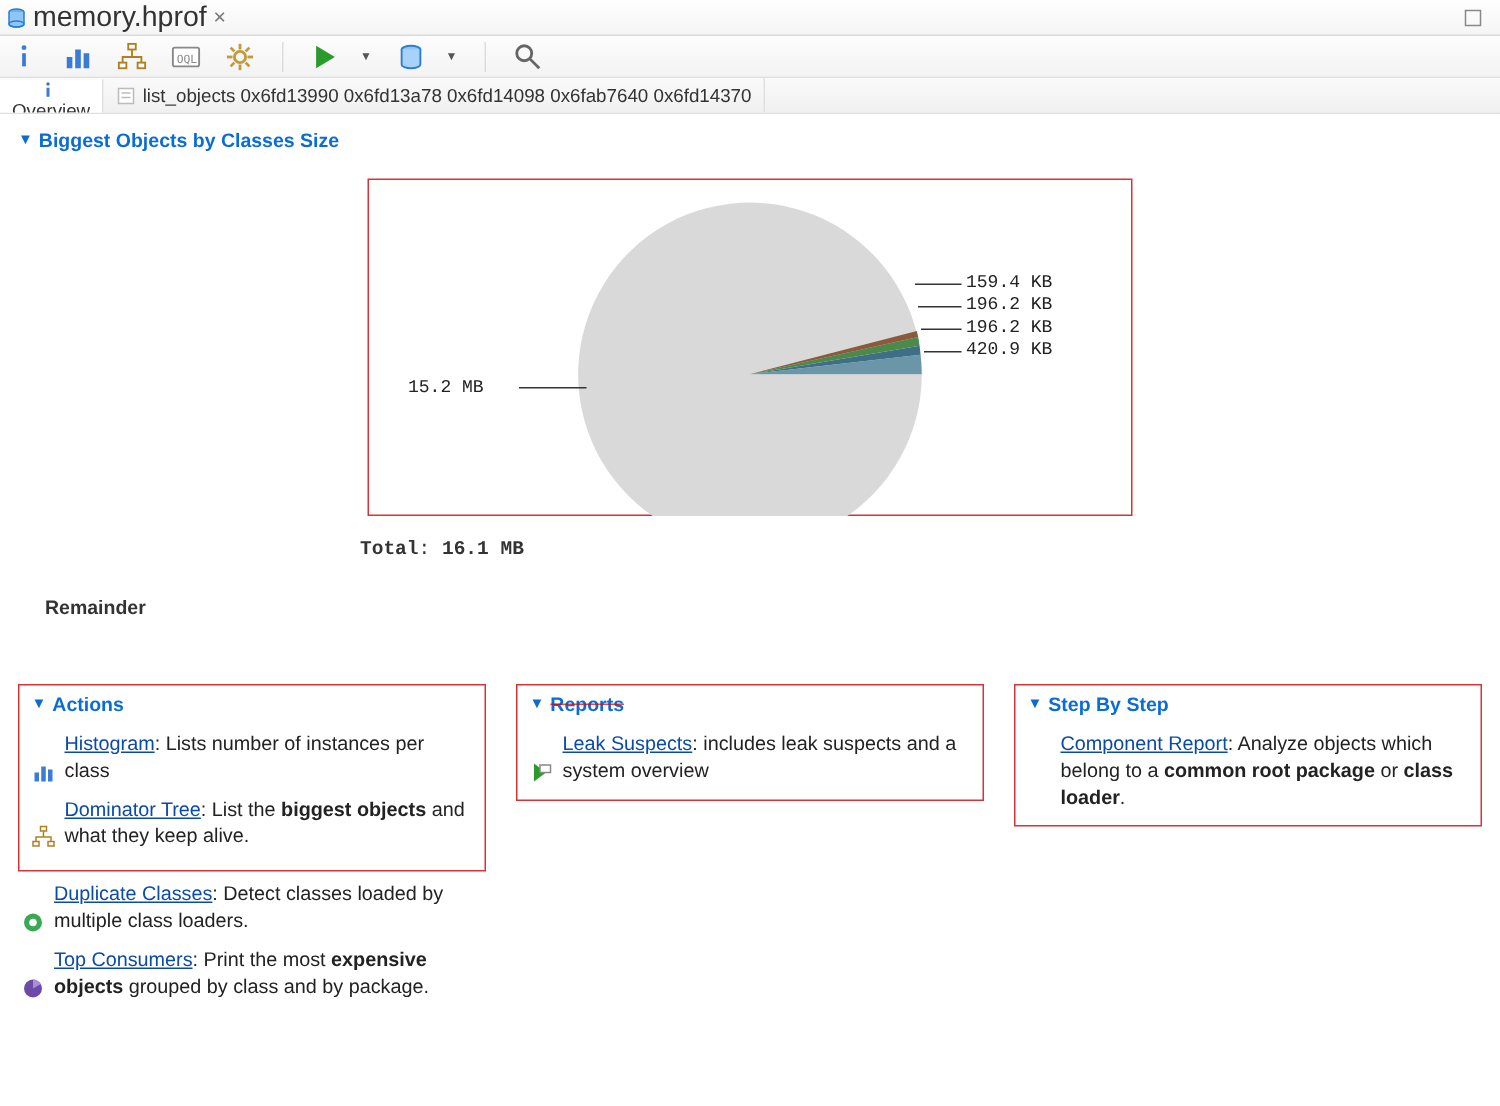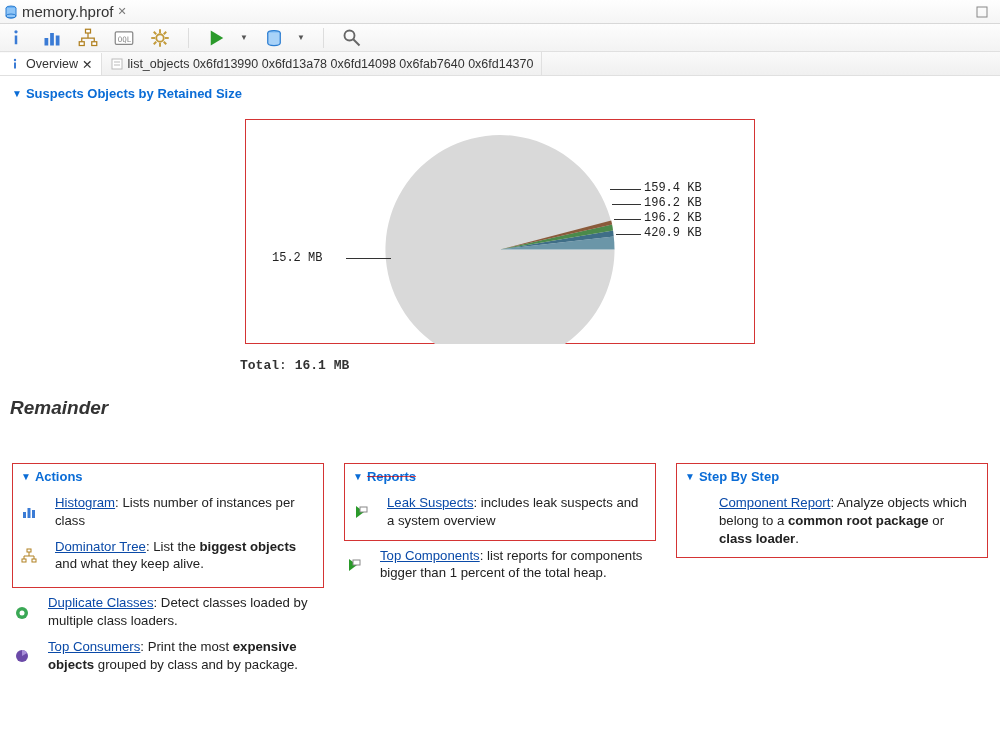--- a/index.html
+++ b/index.html
@@ -1,56 +1,56 @@
 <!DOCTYPE html>
 <html><head>
 <meta charset="utf-8">
 <style>
 * { box-sizing: border-box; margin: 0; padding: 0; }
 body { font-family: "Segoe UI", Tahoma, sans-serif; font-size: 13px; color: #333; background: #fff; width: 1000px; height: 737px; overflow: hidden; }
 
 .titlebar { height: 24px; background: linear-gradient(#fefefe,#f5f5f5); border-bottom: 1px solid #d8d8d8; display: flex; align-items: center; padding: 0 4px; }
 .titlebar .db-icon { width: 14px; height: 14px; margin-right: 4px; }
-.titlebar .title { color: #333; font-size: 15px; text-align: right; }
+.titlebar .title { color: #333; font-size: 19px; text-align: right; }
 .titlebar .close-x { color: #7a7a7a; margin-left: 4px; font-size: 11px; }
 .titlebar .spacer { flex: 1; }
 .winbtns { width: 28px; height: 18px; display:flex; align-items:center; justify-content:center; border:1px solid transparent; }
 .winbtns svg { width:12px; height:12px; }
 
 .toolbar { height: 28px; background: linear-gradient(#fdfdfd,#f3f3f3); border-bottom: 1px solid #e0e0e0; display: flex; align-items: center; padding: 0 6px; gap: 16px; }
 .toolbar .sep { width:1px; height:20px; background:#ddd; margin:0 2px; }
 .tbtn { width:20px; height:20px; display:flex; align-items:center; justify-content:center; border-radius:2px; }
 .dropdown-arrow { font-size:8px; color:#555; margin-left:-3px; }
 
 .tabs { height: 24px; background: linear-gradient(#fafafa,#f0f0f0); border-bottom: 1px solid #e0e0e0; display:flex; align-items:stretch; overflow:hidden; }
 .tab { display:flex; align-items:center; padding:0 8px; border-right:1px solid #e0e0e0; font-size:12.5px; color:#333; white-space:nowrap; }
-.tab.active { background:#fff; border-bottom:1px solid #fff; position:relative; top:1px; }
+.tab.active { background:#fff; border-bottom:1px solid #fff; position:relative; top:1px;flex-direction:column; }
 .tab .ticon { width:14px; height:14px; margin-right:4px; display:inline-flex; align-items:center; justify-content:center; }
 
 .content { position:relative; padding: 8px 10px 10px 10px; }
 
 .section-hdr { display:flex; align-items:center; gap:4px; color:#0a6cd6; font-weight:bold; font-size:13px; padding:2px 0 4px 2px; }
 .section-hdr .tri { color:#0a6cd6; font-size:10px; }
 .section-hdr.strike .txt { text-decoration: line-through; text-decoration-color: rgba(220,0,0,0.7); }
 
 .chart-box { border:1px solid #d43434; margin: 0 auto; width: 510px; height: 225px; position:relative; }
 .chart-area { position:absolute; inset:0; }
 
 .total-line { font-family: "Courier New", monospace; font-size: 13px; margin-top: 14px; margin-left: 190px; }
 .total-line .lbl { font-weight: bold; margin-left: 40px; }
-.remainder { font-weight: bold; margin: 24px 0 0 0; font-size: 19px; font-style: italic; }
+.remainder { font-weight: bold; margin: 24px 0 0 20px; font-size: 13px; }
 
 .cols { display:flex; gap: 20px; margin-top: 44px; padding: 0 2px; align-items:flex-start; }
 .col { flex:1; position:relative; }
 .col .box { border:1px solid #d43434; padding: 3px 6px 8px 6px; }
 .col1 .box { min-height: 120px; }
 .col2 .box { min-height: 70px; }
 .col3 .box { min-height: 80px; }
 
-.entry { display:flex; align-items:center; gap:18px; padding:6px 2px 2px 2px; font-size:13.2px; line-height:1.35; }
+.entry { display:flex; align-items:flex-end; gap:6px; padding:6px 2px 2px 2px; font-size:13.2px; line-height:1.35; }
 .entry .eicon { width:16px; height:16px; flex:0 0 16px; display:flex; align-items:center; justify-content:center; margin-top:1px; }
 .entry a { color:#0a4aa8; text-decoration: underline; }
 .entry .desc { color:#222; }
 .entry .bold { font-weight:bold; }
 
 .mono { font-family: "Courier New", monospace; }
 
 .chart-label { position:absolute; font-family: "Courier New", monospace; font-size: 12px; color:#222; white-space:nowrap; }
 .chart-leader { position:absolute; border-top:1px solid #333; height:0; }
 
@@ -163,21 +163,21 @@
         </svg>
       </span>
     <span>list_objects  0x6fd13990 0x6fd13a78 0x6fd14098 0x6fab7640 0x6fd14370</span>
   </div>
 </div>
 
 <div class="content">
 
   <div class="section-hdr">
     <span class="tri">▼</span>
-    <span class="txt">Suspects Objects by Retained Size</span>
+    <span class="txt">Biggest Objects by Classes Size</span>
   </div>
 
   <div style="height:14px"></div>
 
   <div class="chart-box">
     <svg class="chart-area" viewBox="0 0 510 225">
 
       <g transform="translate(255,130)">
         <path d="M0 0 L115 0 A115 115 0 1 1 113.4 -19 Z" fill="#d9d9d9"></path>
 
@@ -269,29 +269,20 @@
         <div class="entry">
           <span class="eicon">
               <svg viewBox="0 0 16 16">
                 <path d="M3 2v12l8-6z" fill="#2a9a2a"></path>
                 <rect x="7" y="3" width="7" height="5" fill="#fff" stroke="#888"></rect>
               </svg>
             </span>
           <span class="desc"><a href="#">Leak Suspects</a><span>: includes leak suspects and a system overview</span></span>
         </div>
       </div>
-      <div class="entry">
-        <span class="eicon">
-            <svg viewBox="0 0 16 16">
-              <path d="M3 2v12l8-6z" fill="#2a9a2a"></path>
-              <rect x="7" y="3" width="7" height="5" fill="#fff" stroke="#888"></rect>
-            </svg>
-          </span>
-        <span class="desc"><a href="#">Top Components</a><span>: list reports for components bigger than 1 percent of the total heap.</span></span>
-      </div>
     </div>
 
     <div class="col col3">
       <div class="box">
         <div class="section-hdr">
           <span class="tri">▼</span>
           <span class="txt">Step By Step</span>
         </div>
         <div class="entry">
           <span class="eicon"></span>

